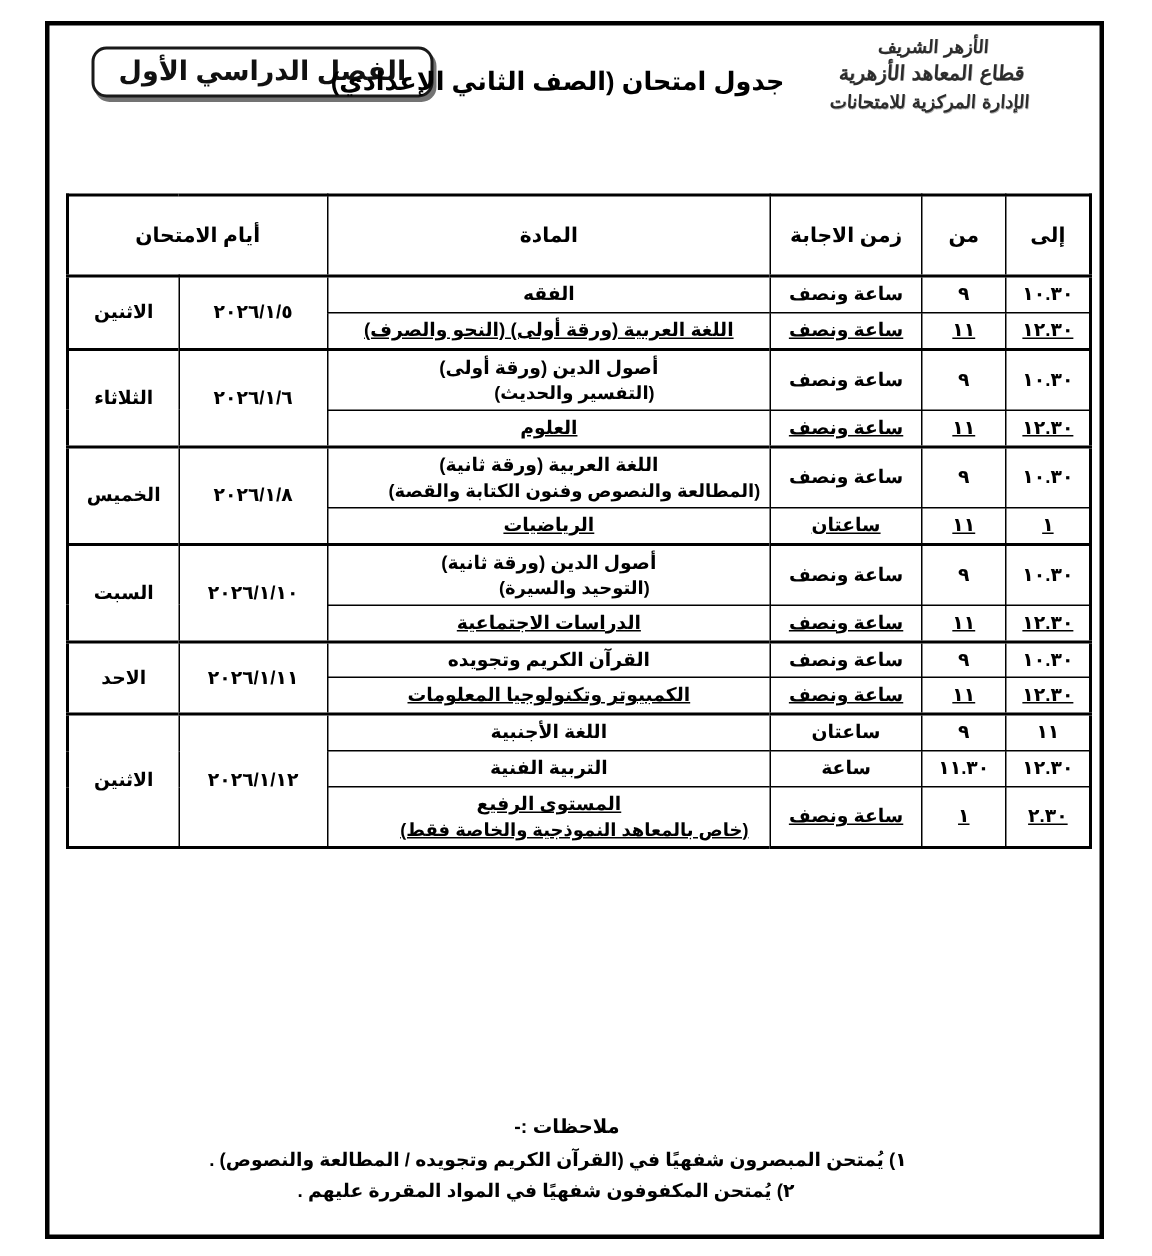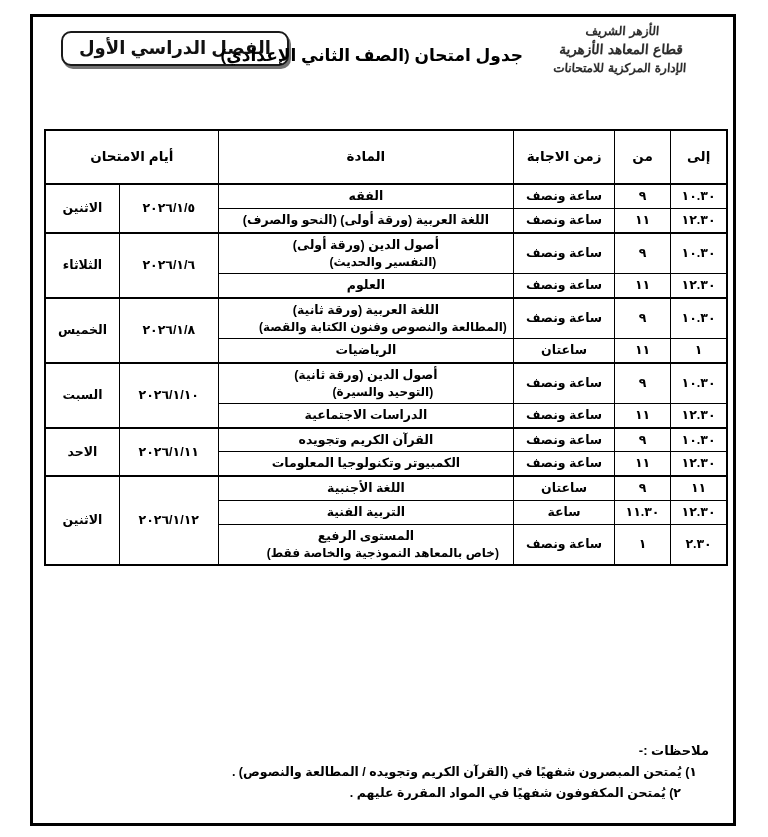--- a/index.html
+++ b/index.html
@@ -74,27 +74,27 @@
   .c-to{width:56px;}
   .c-from{width:56px;}
   .c-dur{width:100px;}
   .c-sub{width:294px;}
   .c-date{width:98px;}
   .c-day{width:74px;}
   td.sub{font-size:12.5px;}
   td.sub .sub-l2{display:block;font-size:12px;padding-left:34px;}
   td.daycell,td.datecell{font-size:13px;}
   tr.blockstart > td{border-top:2.5px solid #000;}
-  tr.blockend > td{border-bottom:2.5px solid #000;}
+  tr.blockend > td{border-bottom:2.5px solid #000;text-decoration:underline;}
   td.inner-sep{border-bottom:1px solid #6b6b6b;margin-left:23px;}
 
   
   .notes{
     position:absolute;left:14px;right:14px;top:726px;
-    text-align:right;direction:rtl;
+    text-align:center;direction:rtl;
   }
   .notes-title{font-size:13px;font-weight:bold;margin-bottom:4px;padding-right:10px;}
   .note-line{font-size:12.5px;font-weight:bold;line-height:1.7;padding-right:22px;}
   .note-line.n2{padding-right:38px;}
 </style>
 </head>
 <body>
 
 <div class="page">
 

